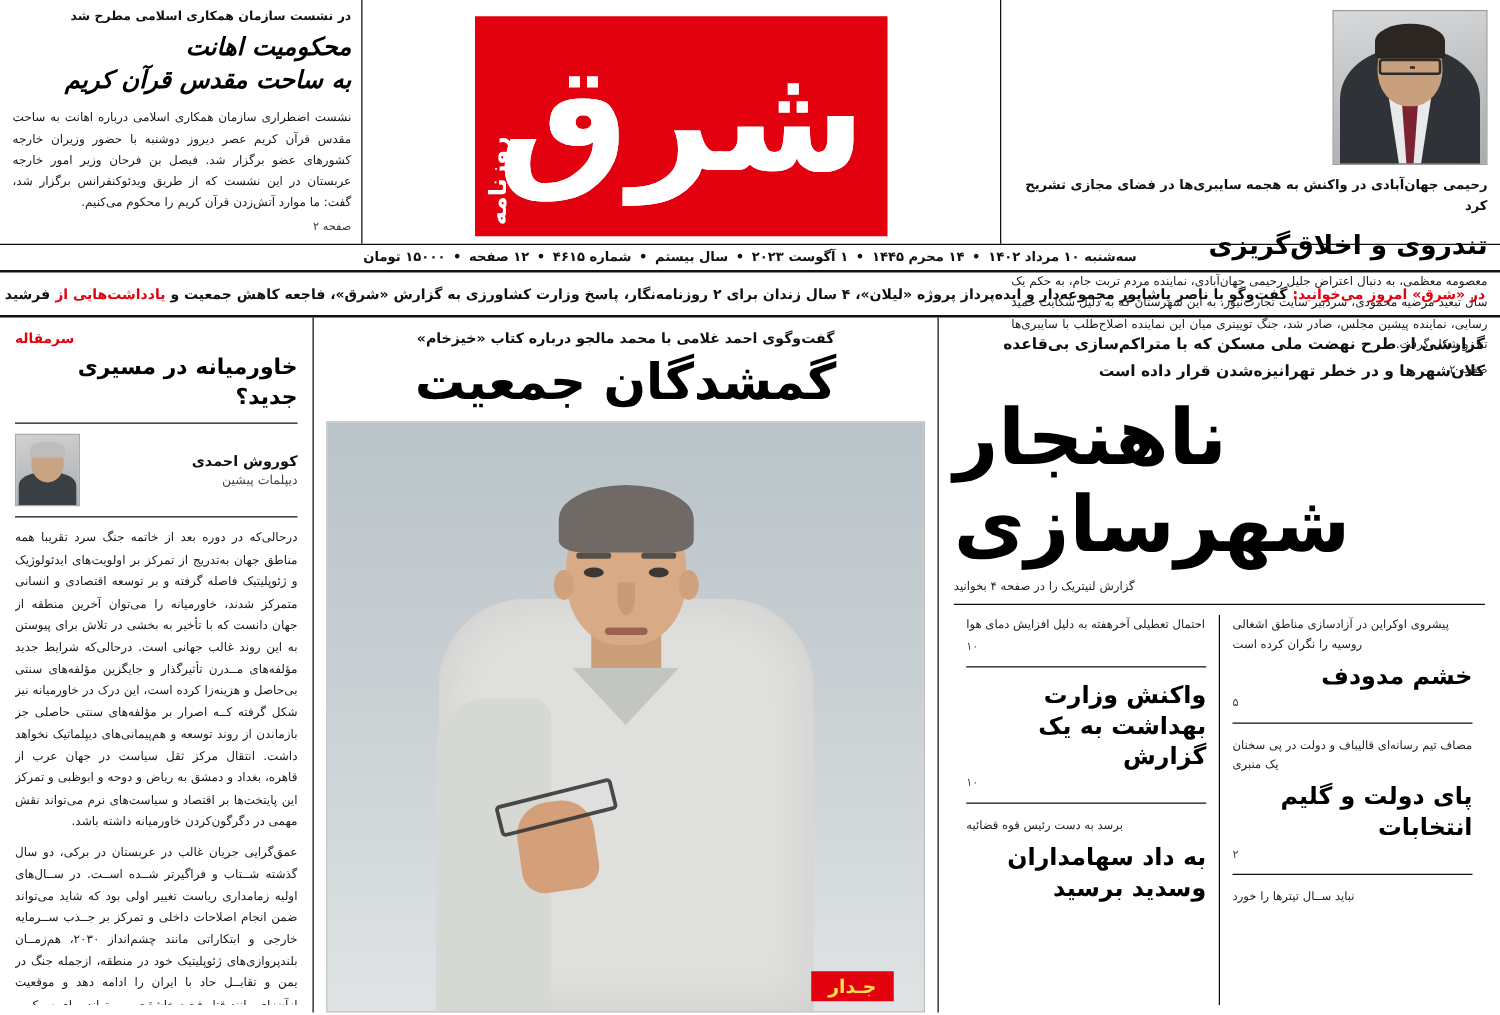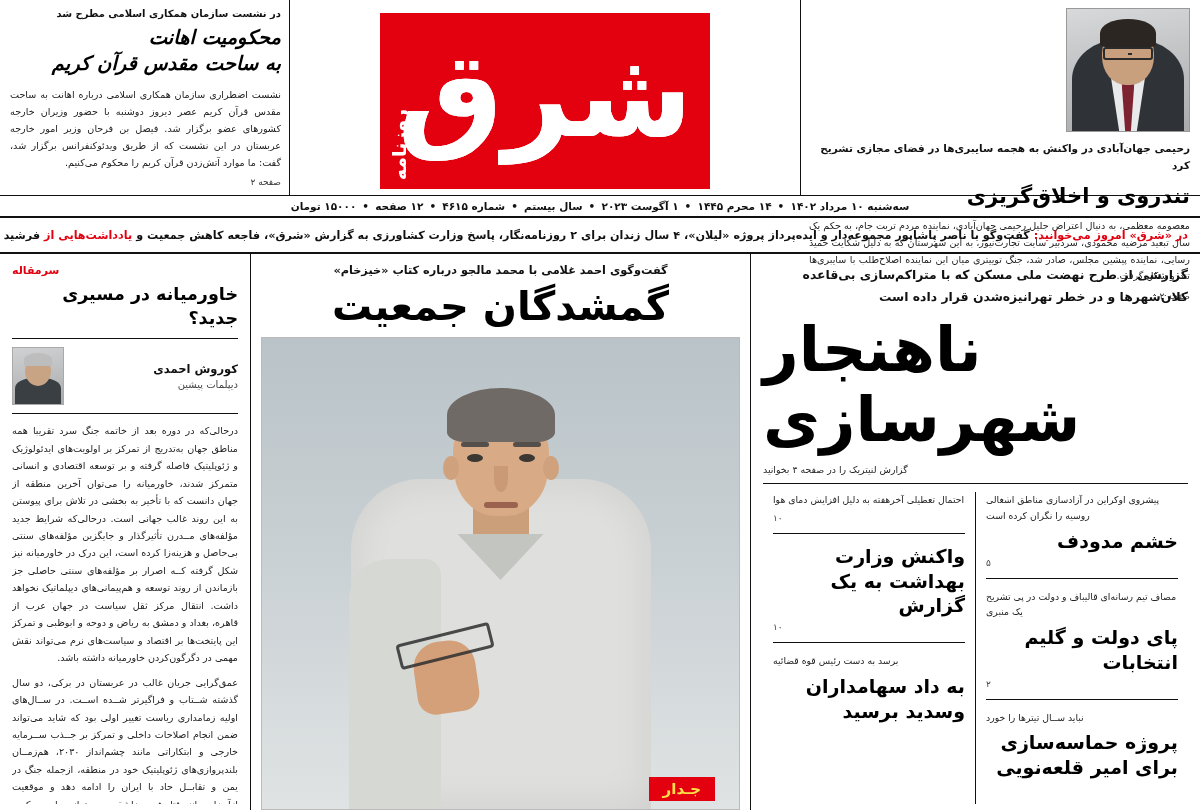--- a/index.html
+++ b/index.html
@@ -566,27 +566,26 @@
 
       <div class="brief-grid">
 
         <div class="brief-col">
           <div class="brief">
             <div class="brief-kicker">پیشروی اوکراین در آزادسازی مناطق اشغالی روسیه را نگران کرده است</div>
             <div class="brief-title">خشم مدودف</div>
             <div class="brief-page">۵</div>
           </div>
           <div class="brief">
-            <div class="brief-kicker">مصاف تیم رسانه‌ای قالیباف و دولت در پی تشریح یک منبری</div>
+            <div class="brief-kicker">مصاف تیم رسانه‌ای قالیباف و دولت در پی سخنان یک منبری</div>
             <div class="brief-title">پای دولت و گلیم انتخابات</div>
             <div class="brief-page">۲</div>
           </div>
           <div class="brief">
             <div class="brief-kicker">نباید ســال تیترها را خورد</div>
-            <div class="brief-title">پروژه حماسه‌سازی برای امیر قلعه‌نویی</div>
             <div class="brief-page"></div>
           </div>
         </div>
 
         <div class="brief-col">
           <div class="brief">
             <div class="brief-kicker">احتمال تعطیلی آخرهفته به دلیل افزایش دمای هوا</div>
             <div class="brief-page">۱۰</div>
           </div>
           <div class="brief">

